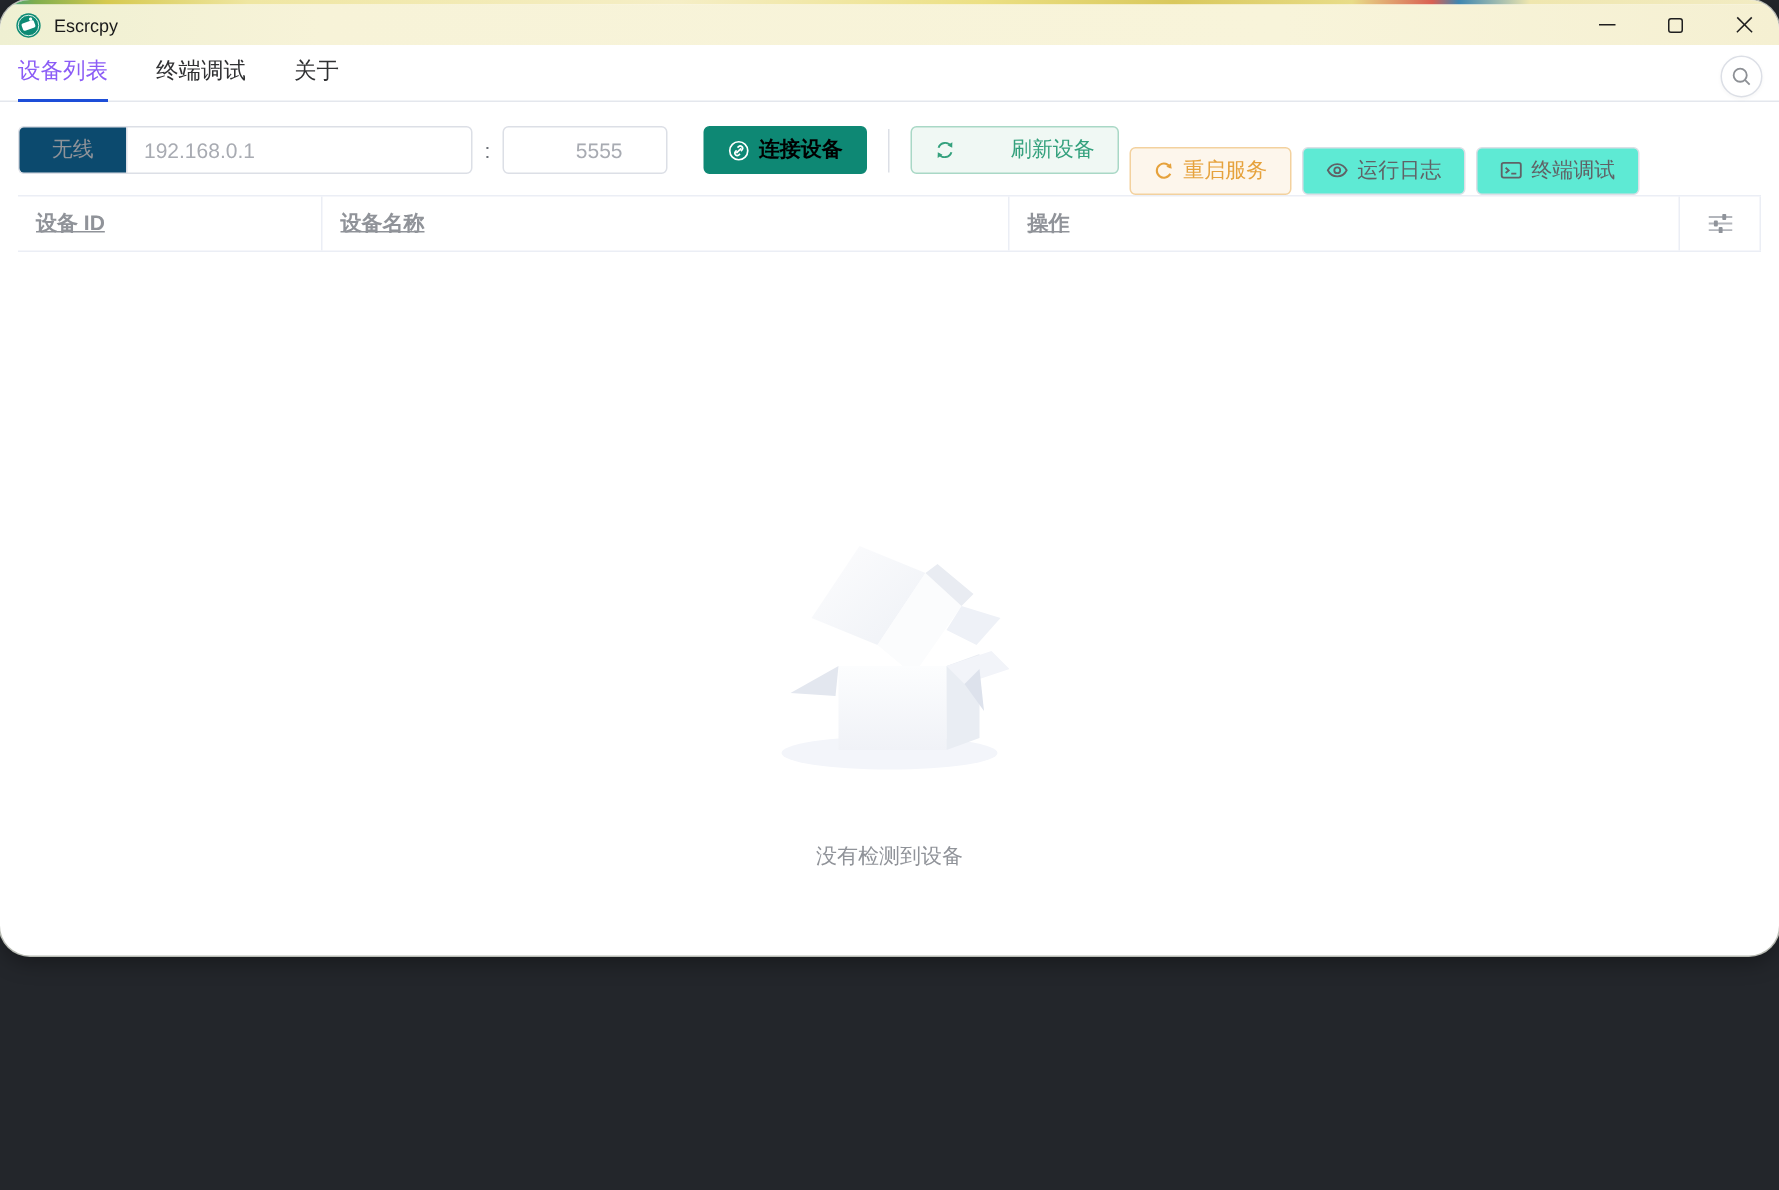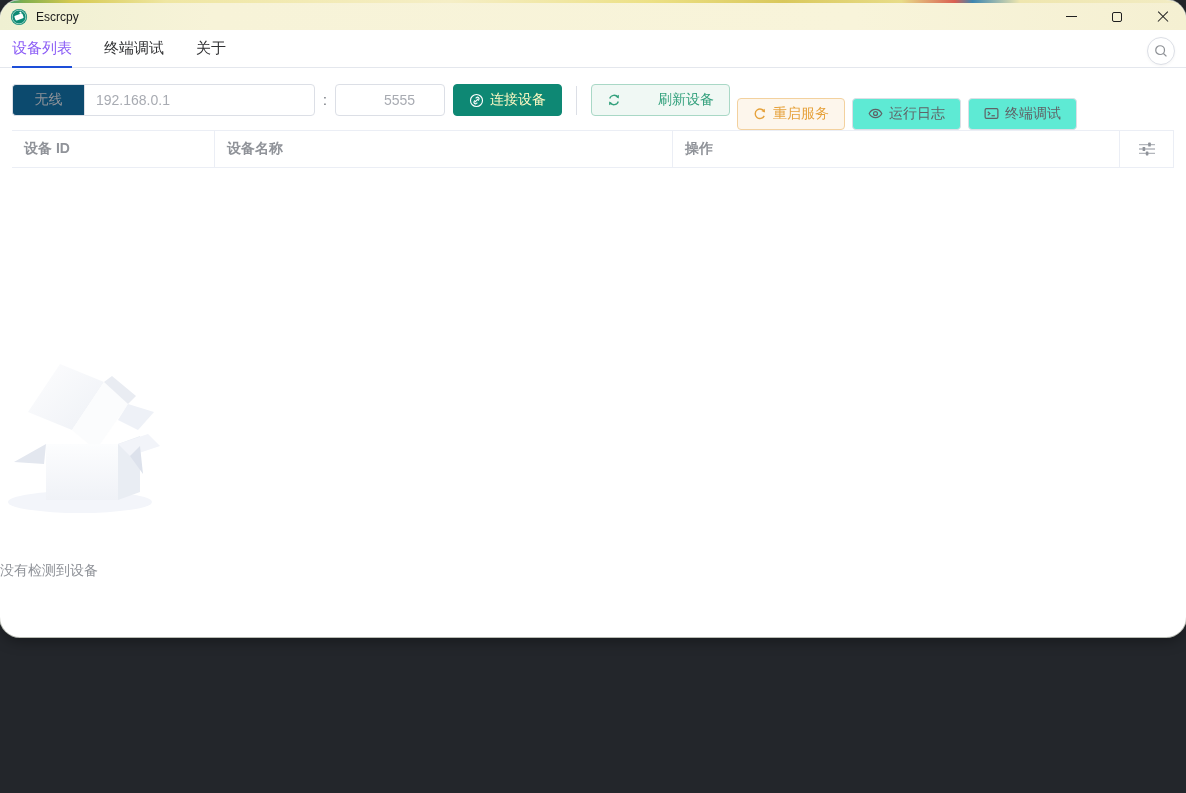--- a/index.html
+++ b/index.html
@@ -76,44 +76,45 @@
   .input-group .text-input { flex:1; border-radius:0 4px 4px 0; }
   .colon-sep { margin:0 8px; color:#6b6f76; font-size:14px; }
   .port-input { width:110px;padding-left:48px; }
   .btn {
     height:32px; padding:0 15px; border-radius:4px; font-size:14px;
     display:flex; align-items:center; gap:6px; cursor:pointer; white-space:nowrap;
     border:1px solid #dcdfe6; background:#5eead4; color:#606266;
     font-family:"Liberation Sans", sans-serif;
   }
   .btn svg { flex:none; }
-  .btn-primary { background:#0e8874; border-color:#0e8874; color:#fef9c3; margin-left:8px; }
+  .btn-primary { background:#0e8874; border-color:#0e8874; color:#000000; margin-left:24px;font-weight:bold; }
   .btn-success-plain { background:#f0f8f4; border-color:#a9d8c6; color:#34a17d;gap:37px; }
   .btn-warning-plain { background:#fdf6ec; border-color:#f3d19e; color:#e6a23c; }
   .v-divider { width:1px; height:29px; background:#dcdfe6; margin:0 14px; flex:none; }
   .toolbar .btn + .btn { margin-left:7px;margin-top:27px; }
   
   .table-header {
     position:absolute; left:12px; top:130px; width:1162px; height:38px;
     border-top:1px solid #ebeef5; border-bottom:1px solid #ebeef5;
     display:flex; background:#fff;
   }
   .th {
     height:100%; display:flex; align-items:center; padding-left:12px;
     font-size:14px; font-weight:600; color:#909399;
     border-right:1px solid #ebeef5;
+    text-decoration:underline;
   }
   .th-id { width:203px; }
   .th-name { width:458px; }
   .th-op { width:447px; }
   .th-settings { flex:1; justify-content:center; padding-left:0; cursor:pointer; }
   
   .empty-wrap {
     position:absolute; left:0; top:350px; width:100%;
-    display:flex; flex-direction:column; align-items:flex-start;
+    display:flex; flex-direction:column; align-items:center;
   }
   .empty-img { width:160px; height:172px; }
   .empty-text { margin-top:40px; font-size:14px; color:#909399; }
   .table-bottom-line {
     position:absolute; left:12px; right:11px; top:775px; height:1px; background:#e4e7ed;
   }
 </style>
 </head>
 <body>
 

